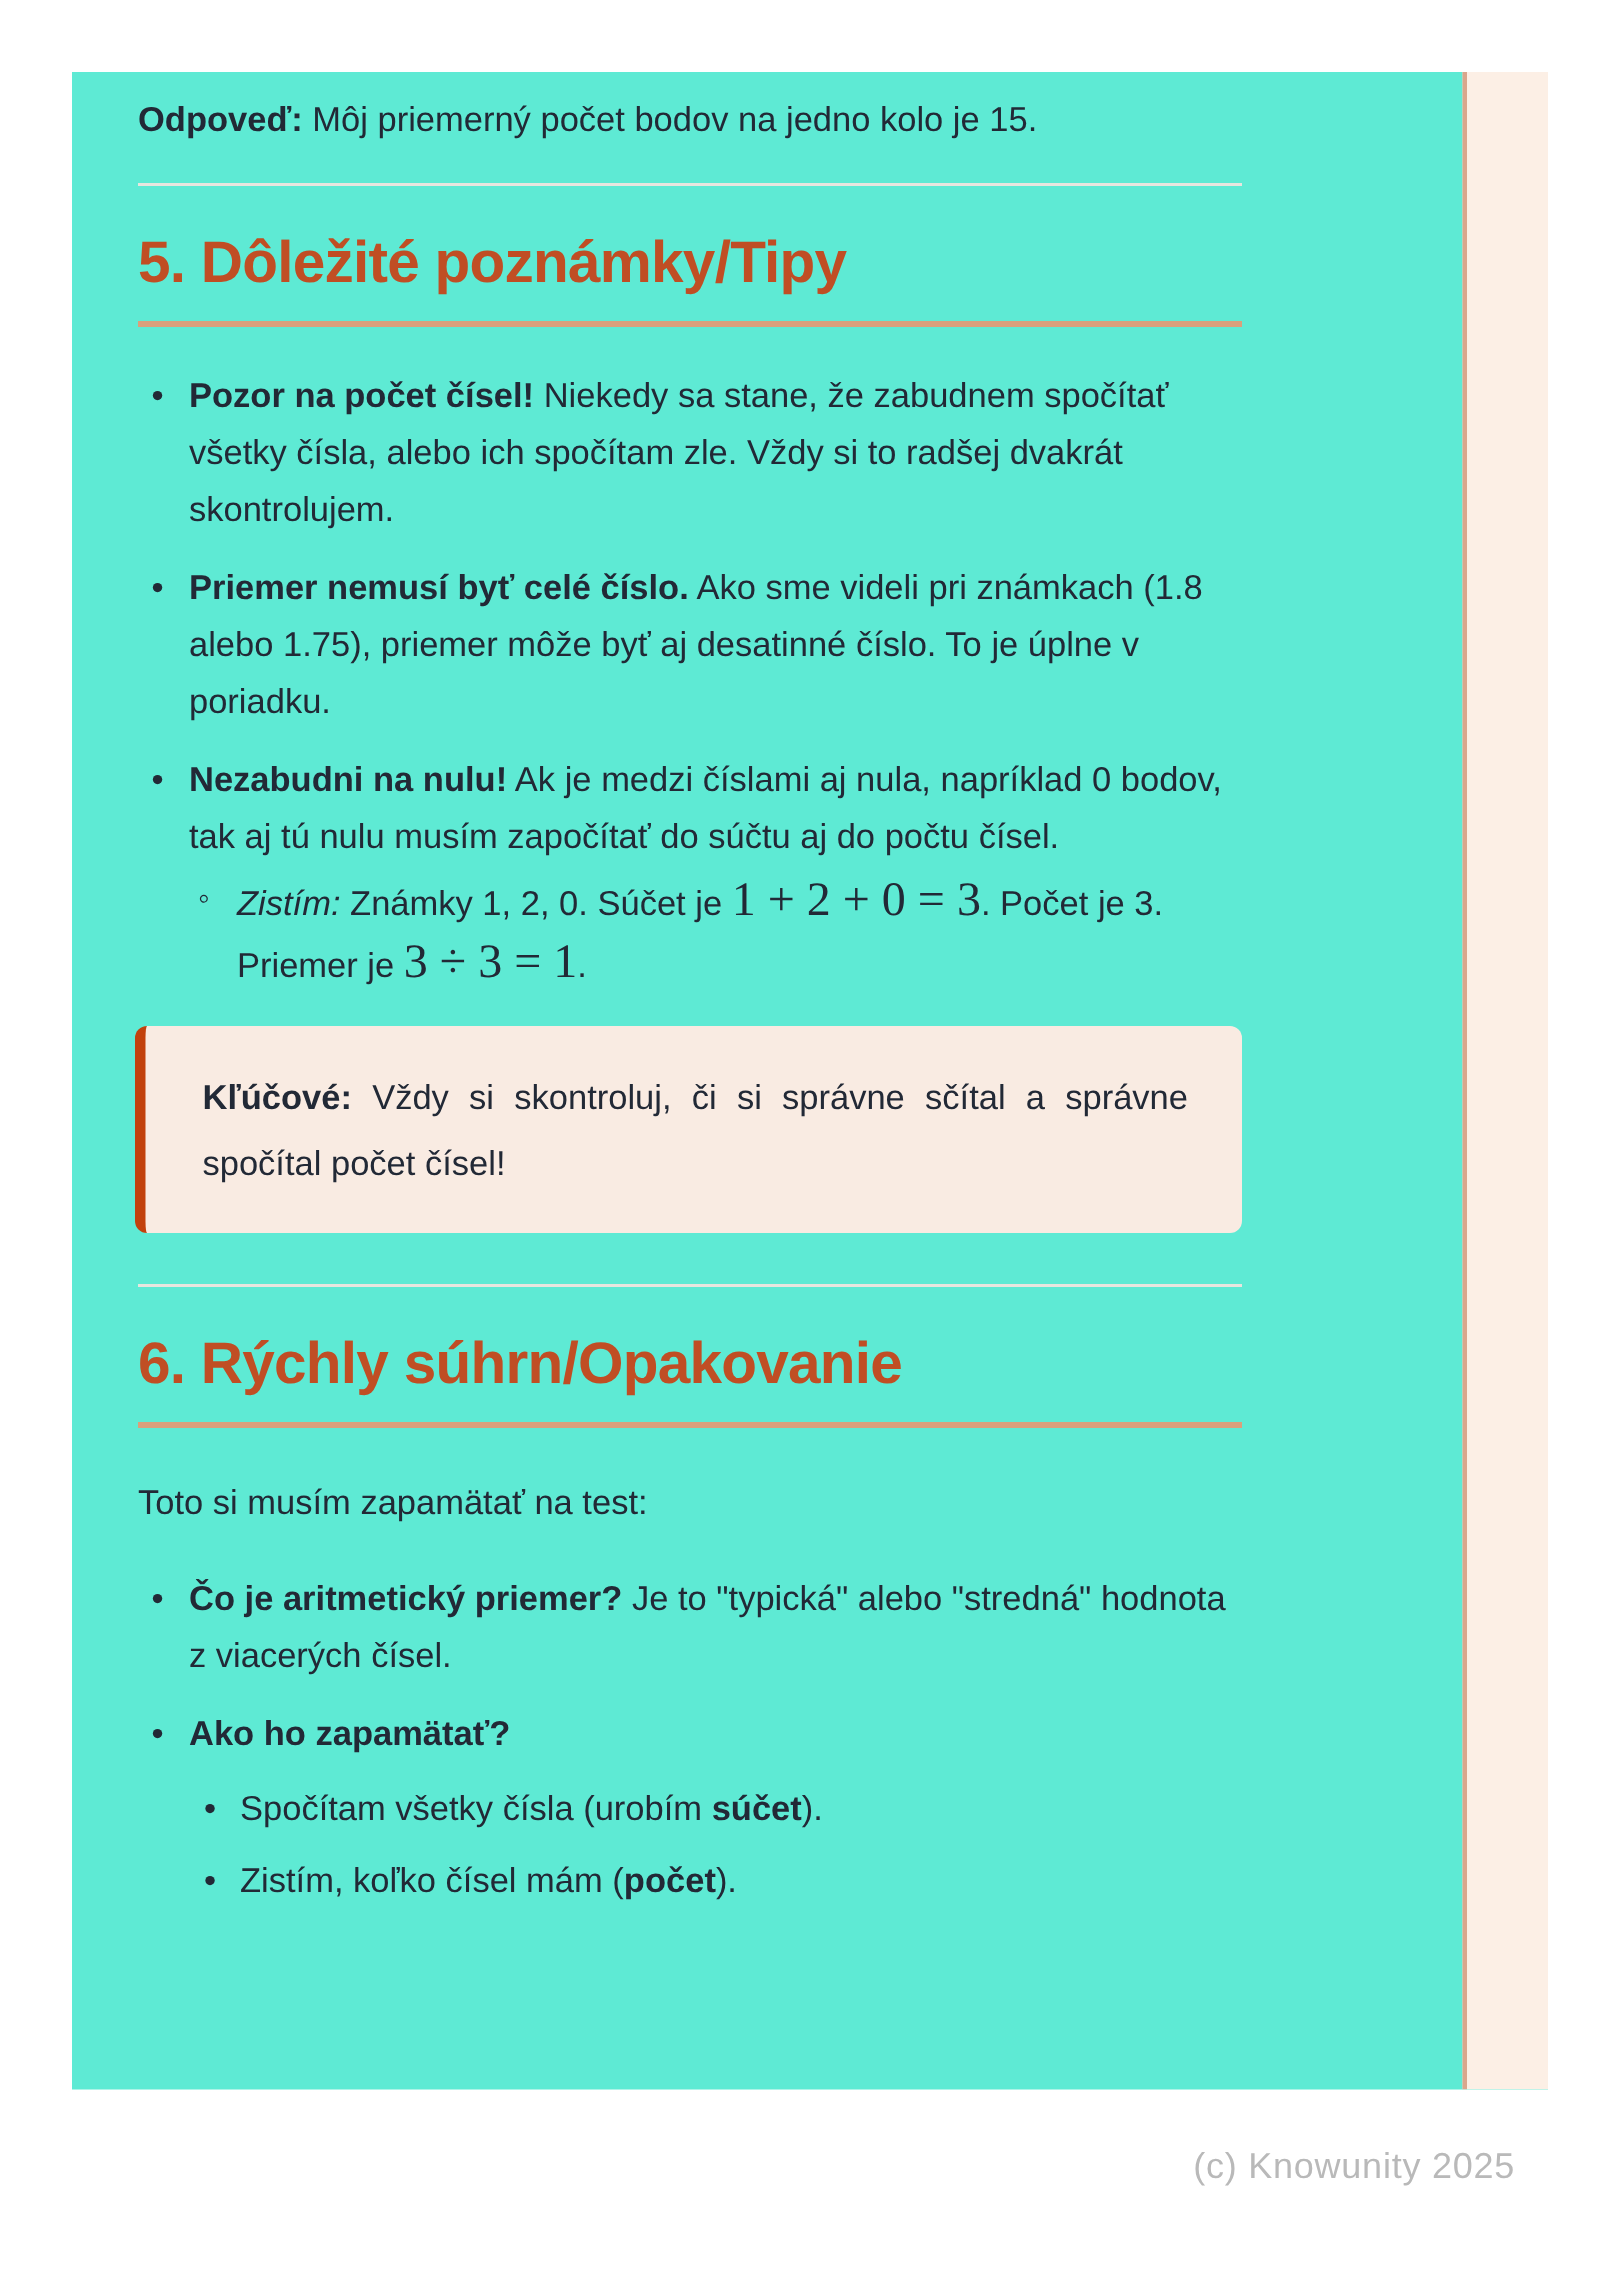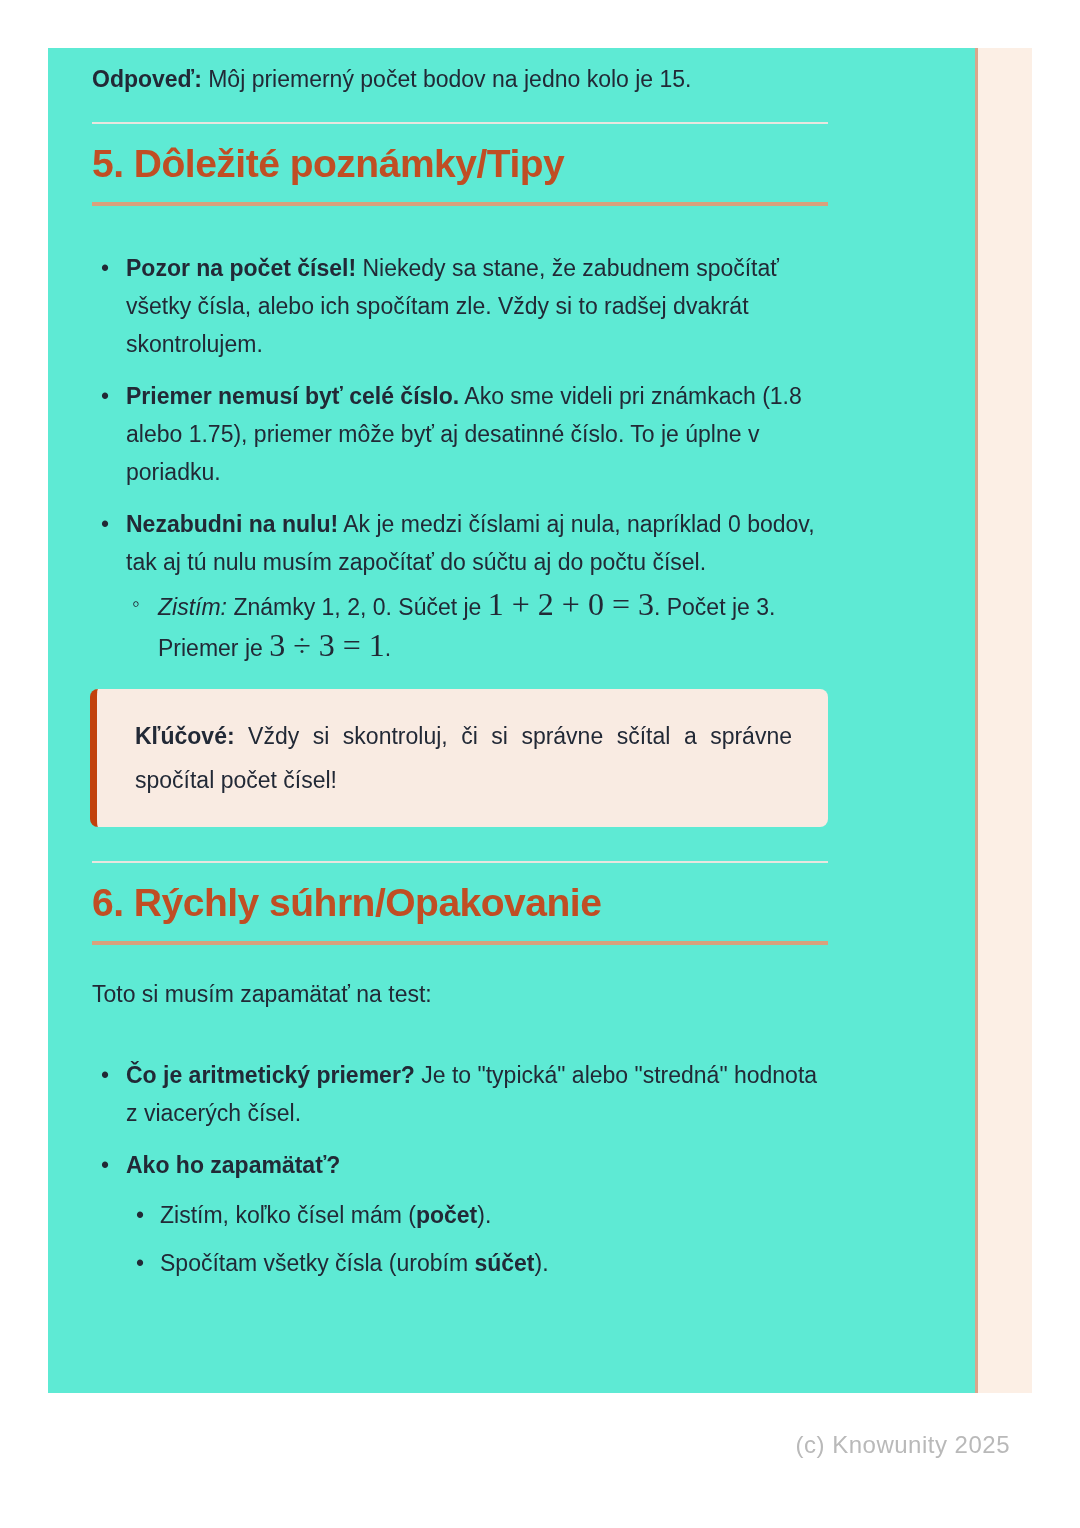--- a/index.html
+++ b/index.html
@@ -36,32 +36,32 @@
   .b { font-weight: bold; }
   .it { font-style: italic; }
   .divider {
     border: none;
     border-top: 2px solid #e8e6df;
     width: 736px;
   }
   .divider.d1 { margin-top: 24px; }
   .divider.d2 { margin-top: 34px; }
   h2.section-title {
-    margin-top: 16px;
+    margin-top: 28px;
     font-size: 39px;
     line-height: 48px;
     font-weight: 800;
     color: #c04e24;
     letter-spacing: -0.5px;
     padding-bottom: 14px;
     border-bottom: 4px solid #d9a07c;
   }
   ul.bullets {
     list-style: none;
-    margin-top: 43px;
+    margin-top: 26px;
   }
   ul.bullets > li {
     position: relative;
     padding-left: 34px;
     margin-bottom: 14px;
   }
   ul.bullets > li::before {
     content: "\2022";
     position: absolute;
     left: 9px; top: 0;
@@ -153,22 +153,22 @@
 
     <h2 class="section-title">6. Rýchly súhrn/Opakovanie</h2>
 
     <p class="intro">Toto si musím zapamätať na test:</p>
 
     <ul class="bullets">
       <li><span class="b">Čo je aritmetický priemer?</span> <span>Je to "typická" alebo "stredná" hodnota z viacerých čísel.</span></li>
       <li>
         <span class="b">Ako ho zapamätať?</span>
         <ul class="sub-filled">
+          <li><span>Spočítam všetky čísla (urobím </span><span class="b">súčet</span><span>).</span></li>
           <li><span>Zistím, koľko čísel mám (</span><span class="b">počet</span><span>).</span></li>
-          <li><span>Spočítam všetky čísla (urobím </span><span class="b">súčet</span><span>).</span></li>
 
         </ul>
       </li>
 
     </ul>
 
   </div>
 </div>
 
 <div class="footer">(c) Knowunity 2025</div>

